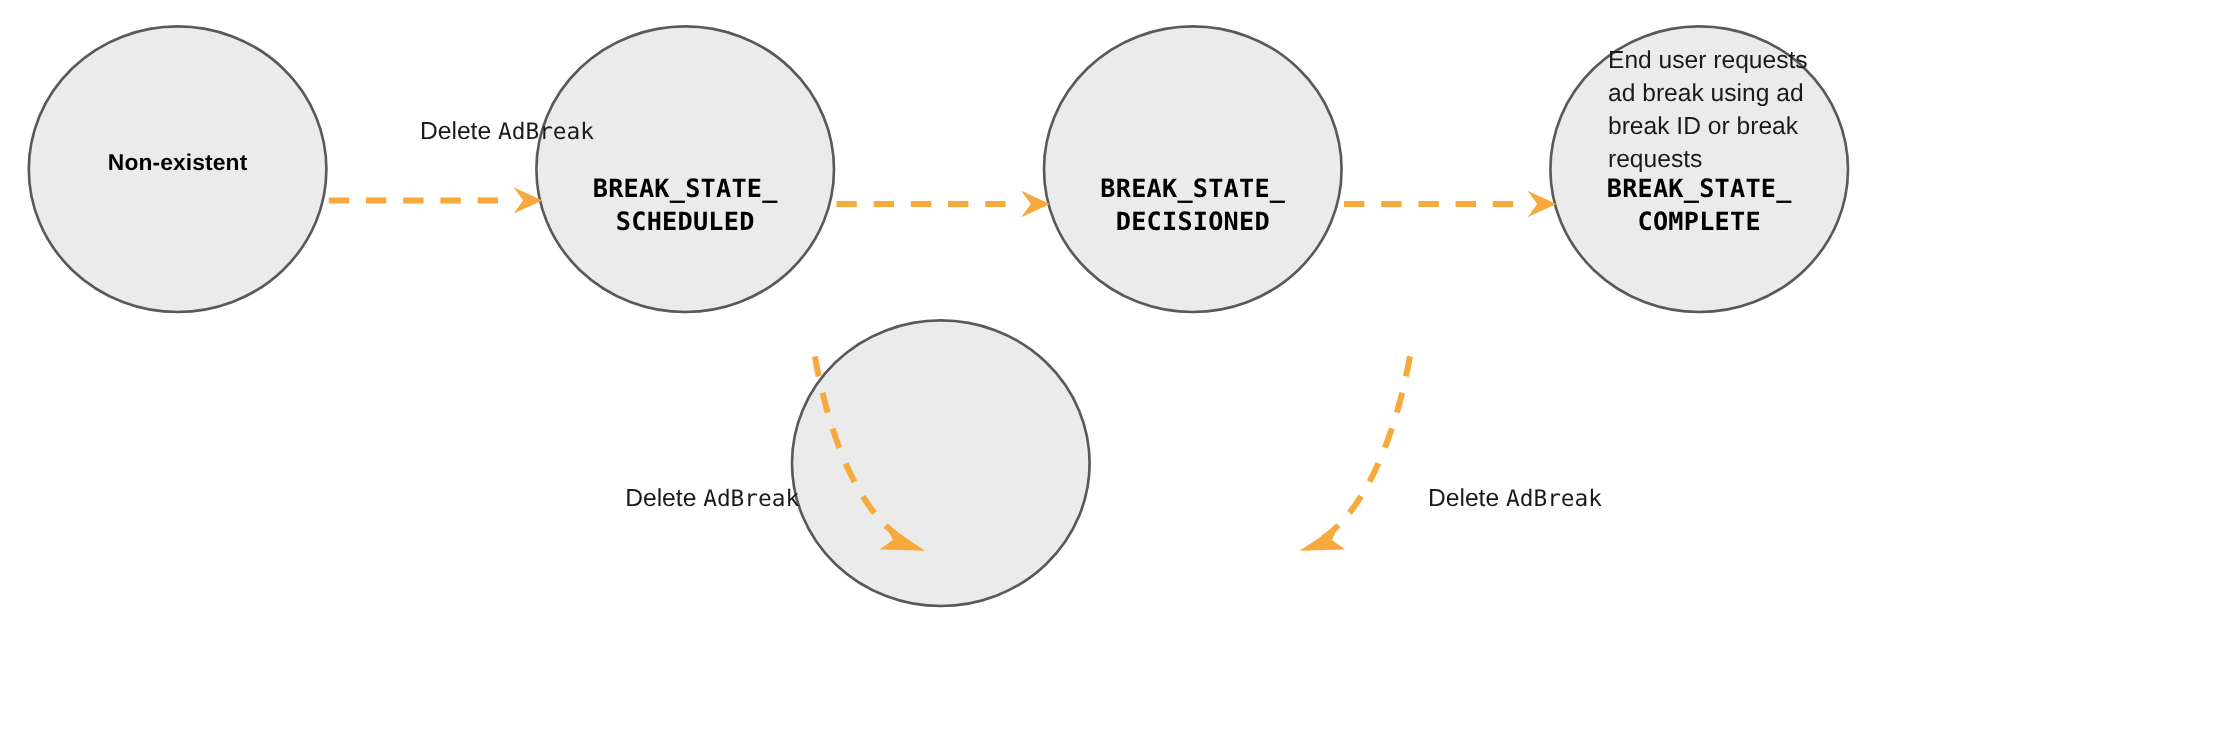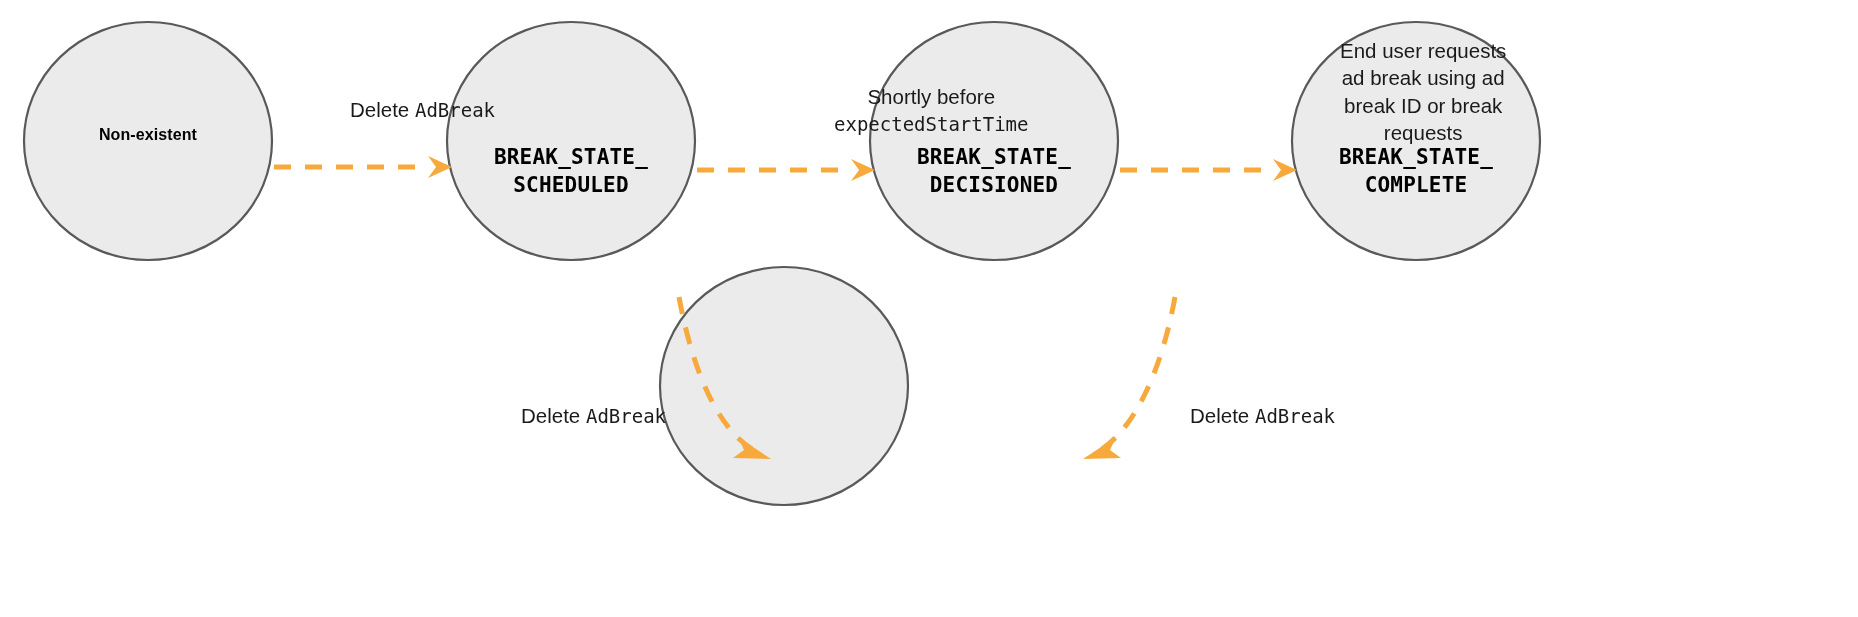--- a/index.html
+++ b/index.html
@@ -35,21 +35,21 @@
     position: absolute;
     text-align: center;
     color: #000000;
     font-weight: bold;
     line-height: 1.32;
     pointer-events: none;
     white-space: pre-line;
   }
   .node-label.sans {
     font-family: "Liberation Sans", sans-serif;
-    font-size: 16px;
+    font-size: 19px;
     letter-spacing: 0.1px;
   }
   .node-label.mono {
     font-family: "DejaVu Sans Mono", "Liberation Mono", monospace;
     font-size: 21px;
     letter-spacing: 0.2px;
     margin-top: 32px;
   }
   .edge-label {
     position: absolute;
@@ -60,21 +60,21 @@
     white-space: nowrap;
     pointer-events: none;
   }
   .edge-label .code {
     font-family: "DejaVu Sans Mono", "Liberation Mono", monospace;
     font-size: 19px;
   }
   .edge-label .ln {
     display: block;
   }
-  .edge-label.align-left { text-align: center; }
+  .edge-label.align-left { text-align: left; }
   .edge-path {
     fill: none;
     stroke: #f7a93c;
     stroke-width: 5;
     stroke-dasharray: 17 14;
     stroke-linecap: butt;
   }
   .edge-head {
     fill: #f7a93c;
   }
@@ -128,24 +128,20 @@
 DECISIONED</div>
 
   <div class="node-label mono" style="left:1301px; top:112px; width:230px;">BREAK_STATE_
 COMPLETE</div>
 
 
   <div class="edge-label align-left" style="left:350px; top:96px;">
       <span class="ln"><span>Delete </span><span class="code">AdBreak</span></span>
     </div>
 
-  <div class="edge-label align-left" style="left:834px; top:83px;">
-      <span class="ln"><span>Shortly before</span></span>
-      <span class="ln"><span class="code">expectedStartTime</span></span>
-    </div>
 
   <div class="edge-label align-left" style="left:1340px; top:37px;">
       <span class="ln"><span>End user requests</span></span>
       <span class="ln"><span>ad break using ad</span></span>
       <span class="ln"><span>break ID or break</span></span>
       <span class="ln"><span>requests</span></span>
     </div>
 
   <div class="edge-label align-left" style="left:521px; top:402px;">
       <span class="ln"><span>Delete </span><span class="code">AdBreak</span></span>

